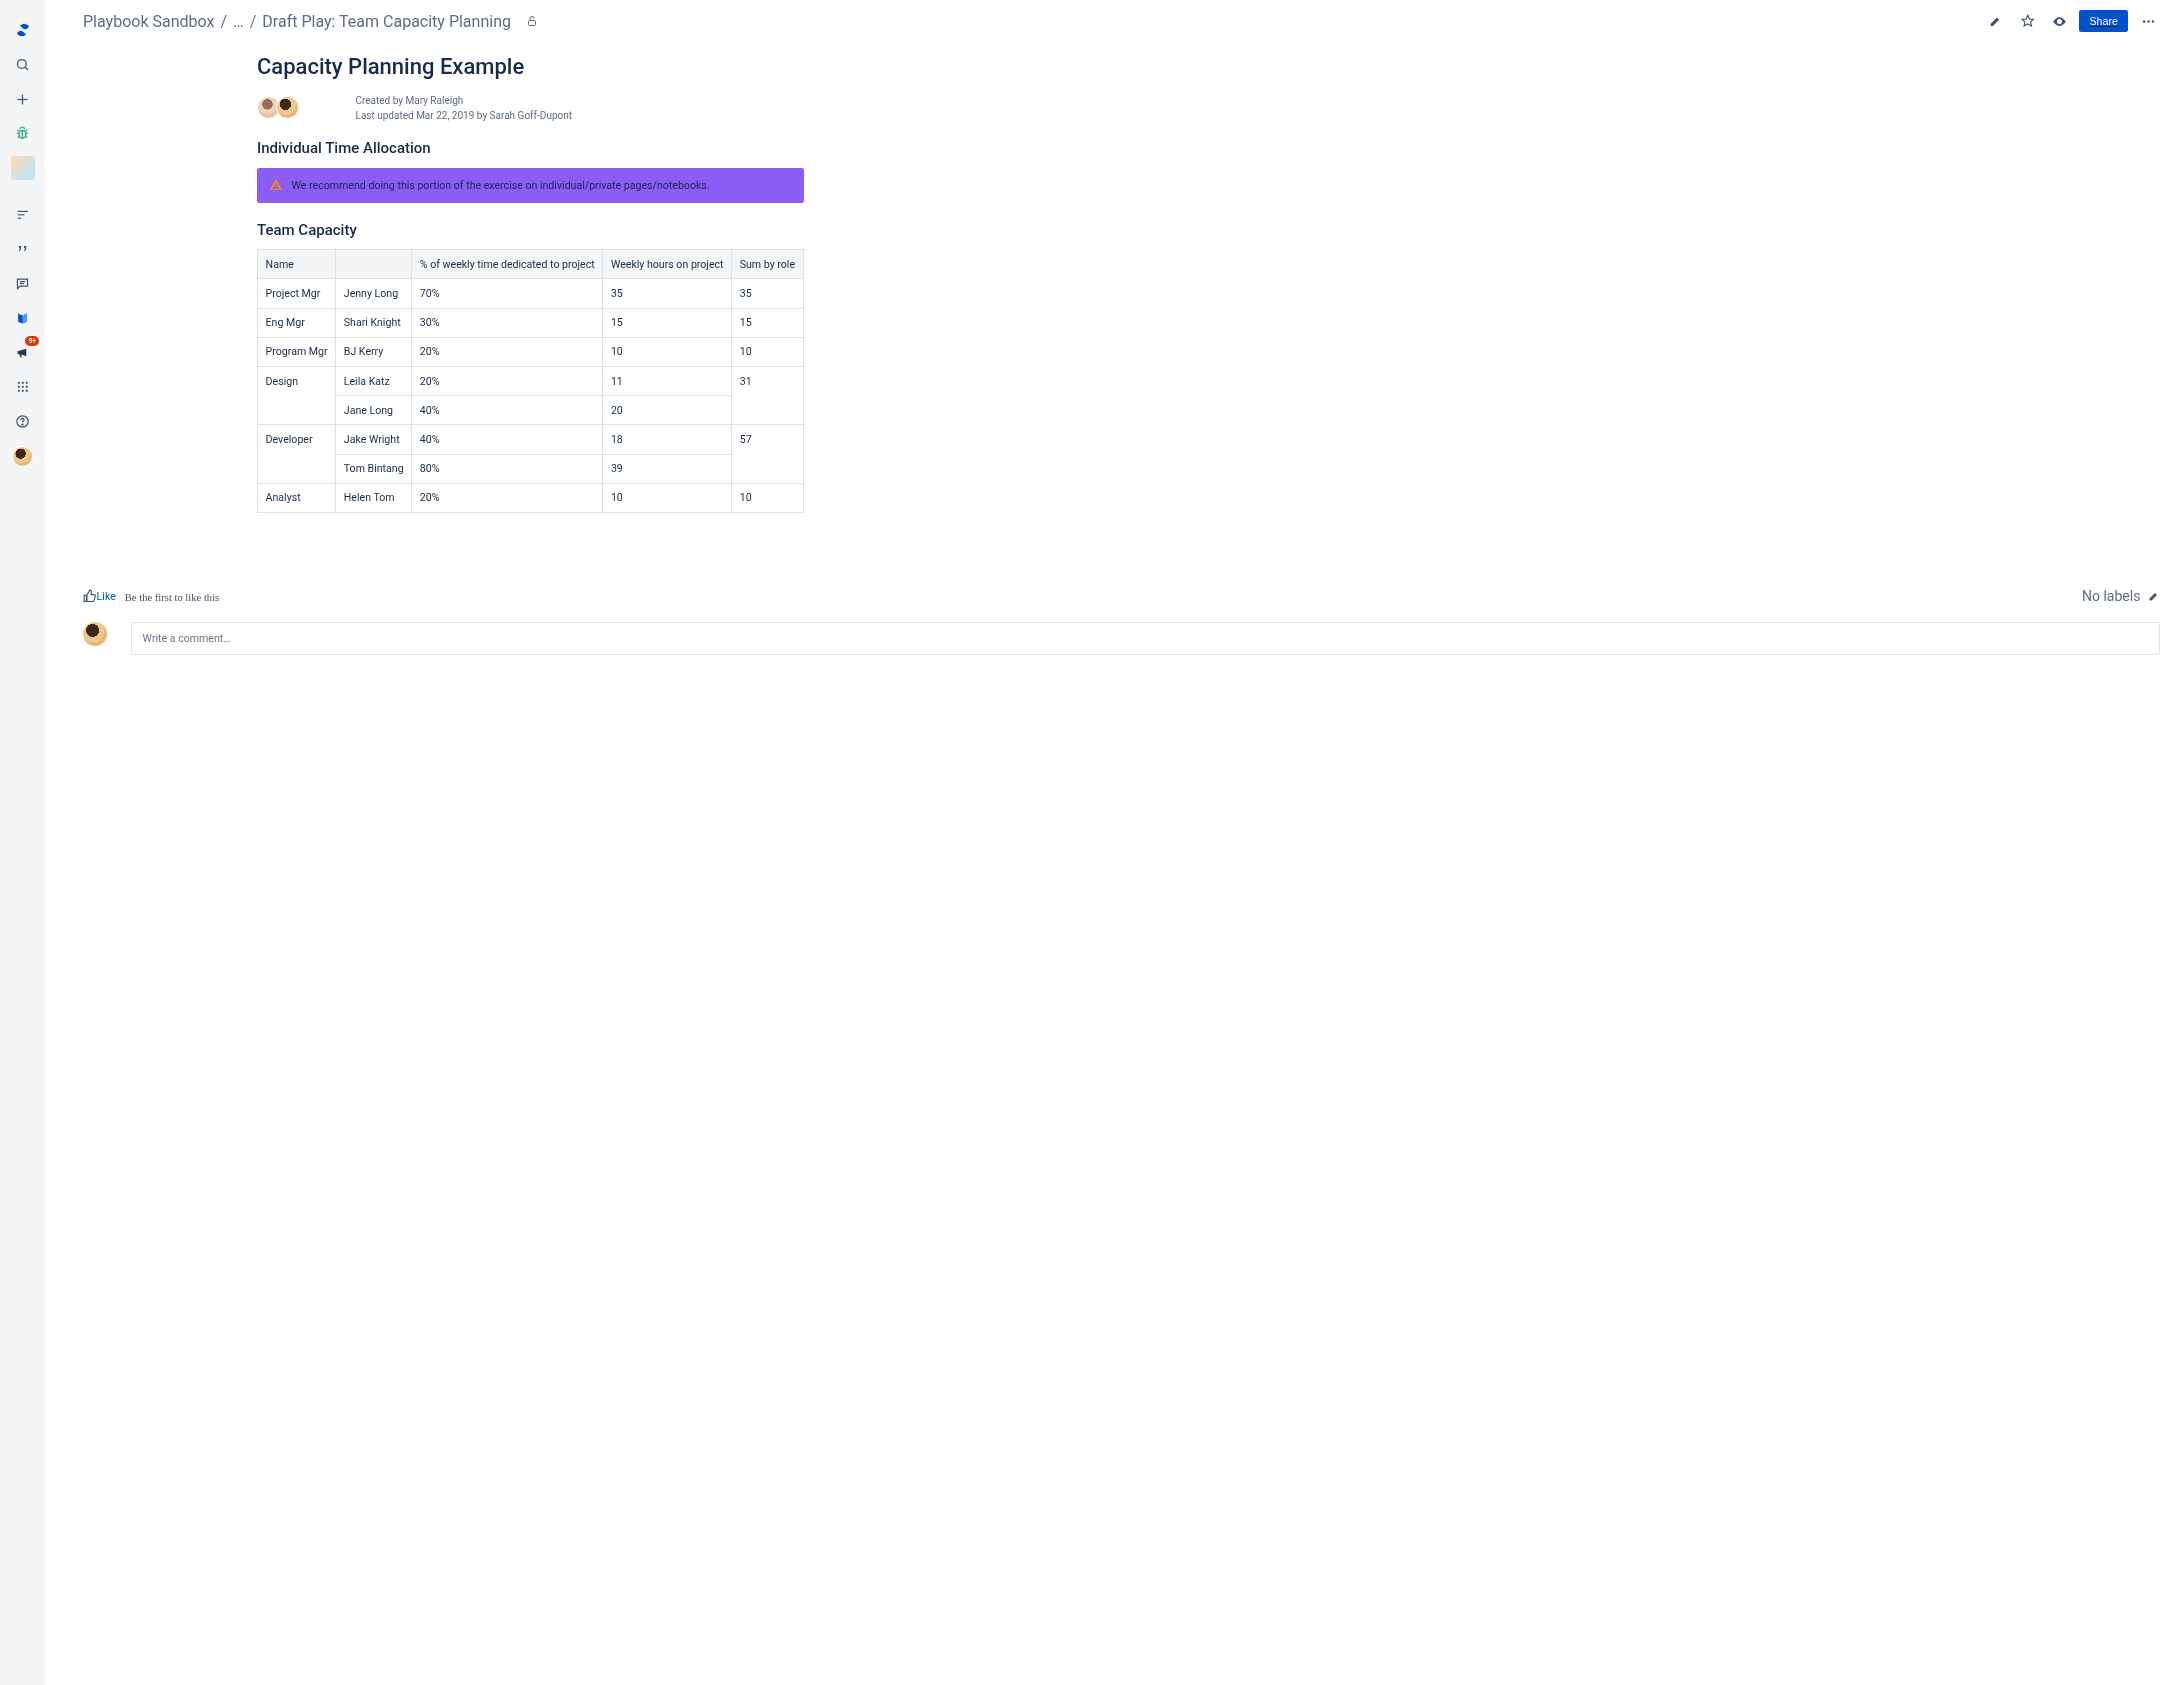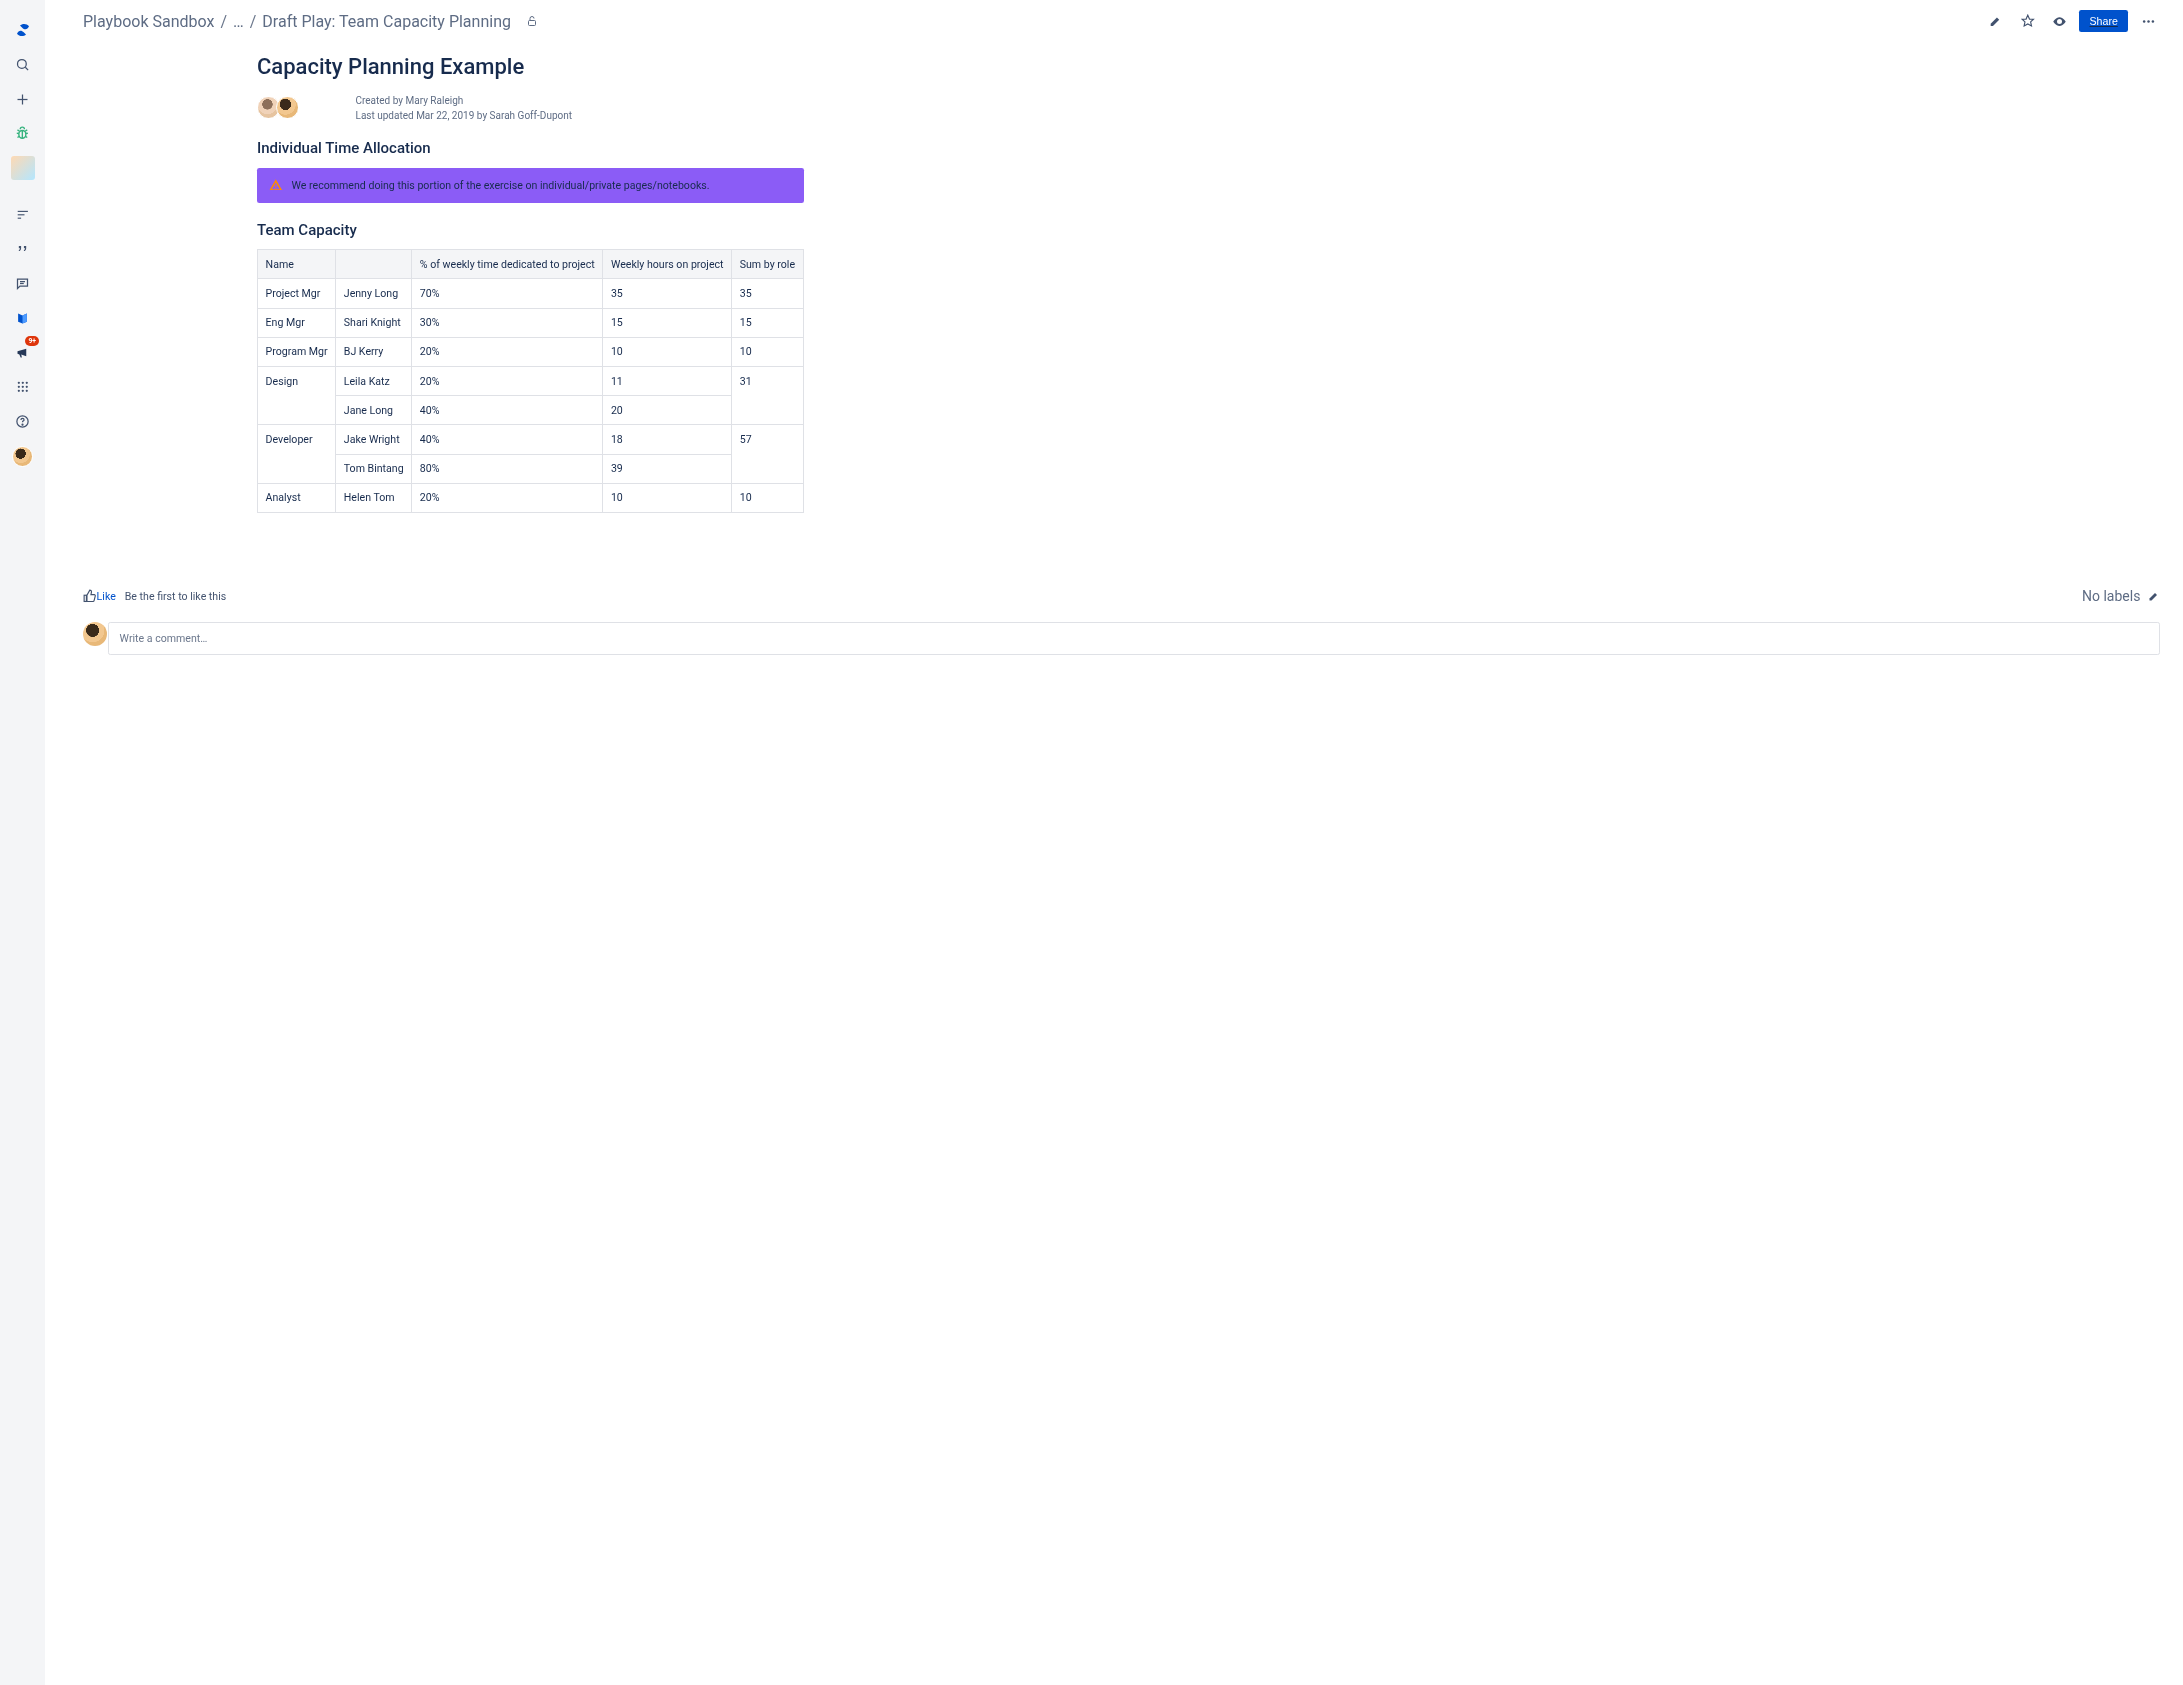--- a/index.html
+++ b/index.html
@@ -32,23 +32,23 @@
 h2.section { font-size: 15px; font-weight: 500; color: #172b4d; margin: 10.6px 0 10.6px 0; }
 .panel-warning { background: #8b5cf6; border-radius: 2.3px; padding: 10.6px 12px; display: flex; align-items: center; gap: 9px; margin-bottom: 18px; }
 .panel-warning .warn-icon { color: #ff8b00; flex-shrink: 0; }
 .panel-warning .warn-text { color: #172b4d; font-size: 10.6px; }
 table.capacity { width: 100%; border-collapse: collapse; margin-top: 3px; }
 table.capacity th, table.capacity td { border: 0.8px solid #dfe1e6; padding: 7.6px 7.6px; text-align: left; vertical-align: top; font-size: 10.6px; }
 table.capacity th { background: #f4f5f7; font-weight: 400; color: #172b4d; }
 .footer-row { display: flex; align-items: center; margin-top: 45px; padding: 0 23px 0 38px; }
 .like-block { display: flex; align-items: flex-end; gap: 0; }
 .like-link { color: #0052cc; cursor: pointer; font-size: 10.6px; }
-.like-hint { color: #42526e; font-size: 10.6px; margin-left: 9px; }
+.like-hint { color: #42526e; font-size: 10.6px; margin-left: 9px; font-family: Liberation Serif, serif; }
 .labels-block { margin-left: auto; display: flex; align-items: center; gap: 7.6px; color: #5e6c84; font-size: 14px; }
-.comment-row { display: flex; align-items: flex-start; gap: 1px; margin: 18px 23px 23px 38px; }
+.comment-row { display: flex; align-items: flex-start; gap: 24px; margin: 18px 23px 23px 38px; }
 .comment-row .av { width: 24px; height: 24px; border-radius: 50%; background: radial-gradient(circle at 40% 35%, #3a2a1a 30%, #f2c78f 31% 55%, #e8b878 56%); flex-shrink: 0; }
 .comment-input { flex: 1; border: 0.8px solid #dfe1e6; border-radius: 2.3px; padding: 9px 10.6px; font-size: 10.6px; color: #6b778c; min-height: 33px; }
 svg { display: block; }
 </style>
 </head>
 <body>
 
 <div class="app">
   <div class="leftbar">
     <div class="icon-btn app-logo">

